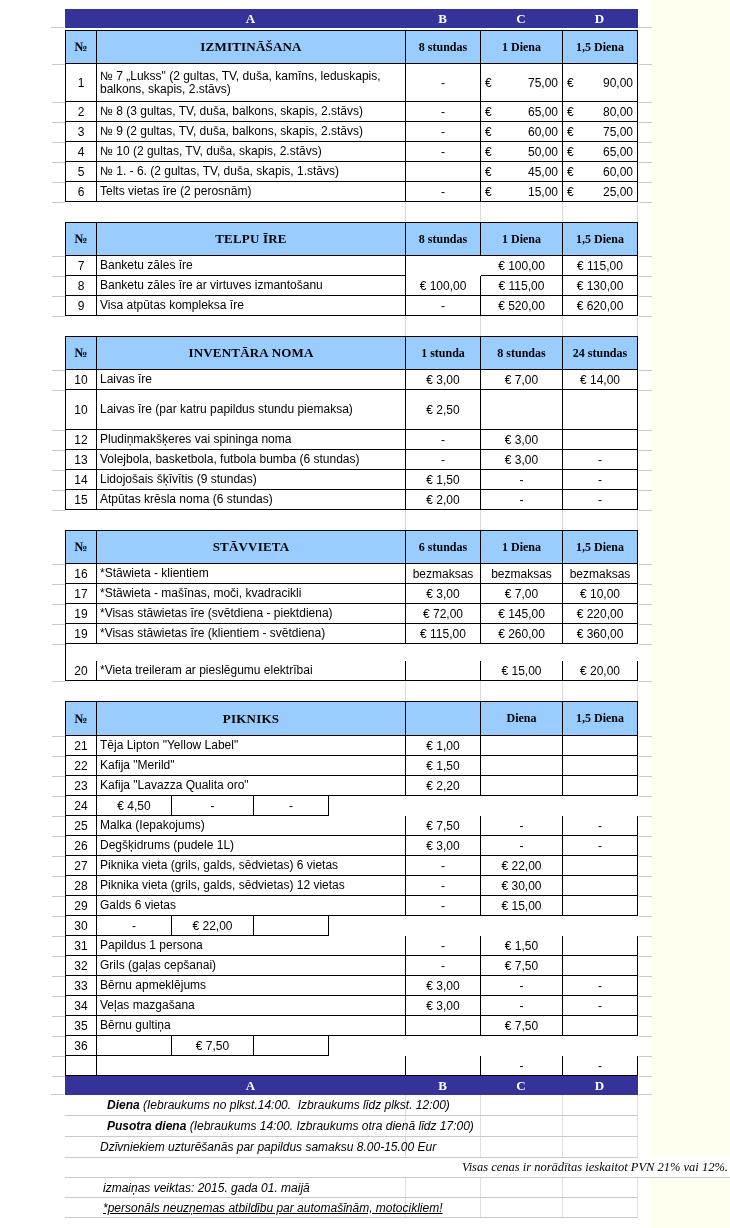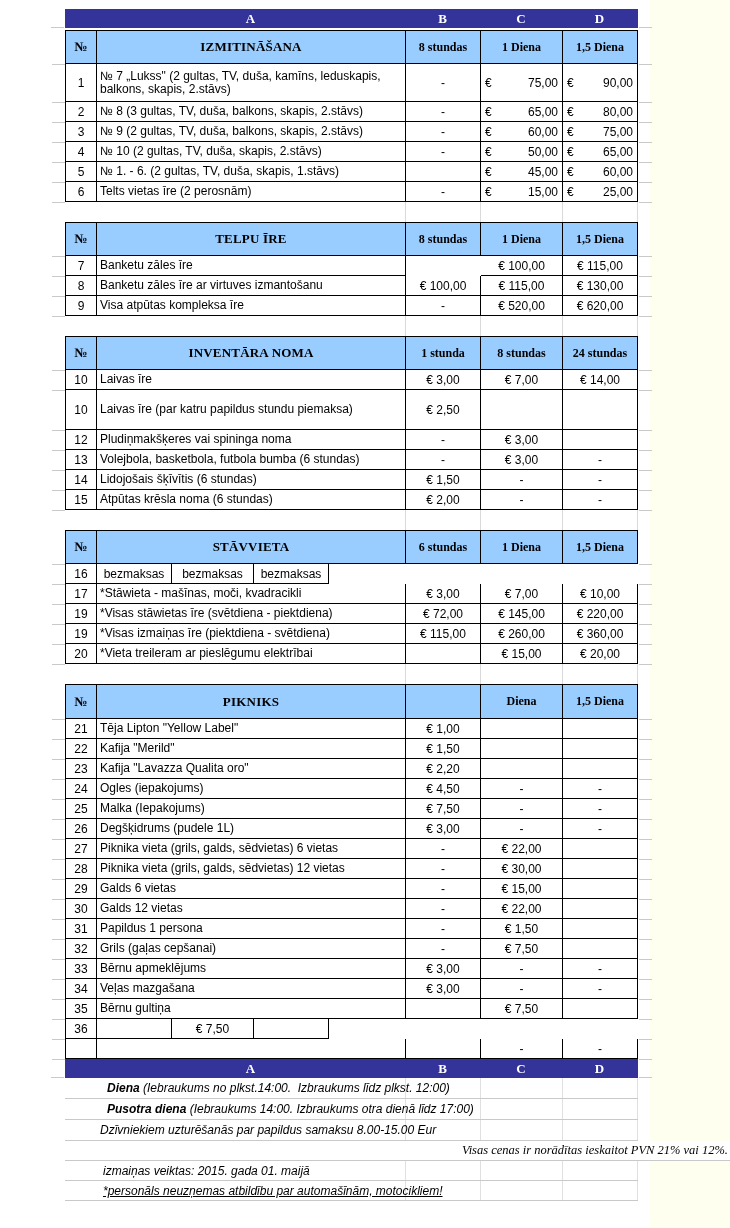--- a/index.html
+++ b/index.html
@@ -279,21 +279,21 @@
           </div>
           <div class="c num" style="width: 75px;">-</div>
           <div class="c num" style="width: 82px;">€ 3,00</div>
           <div class="c num" style="width: 75px;">-</div>
           <div class="stub stub-l"></div>
           <div class="stub stub-r"></div>
         </div>
         <div class="row" style="height: 20px;">
           <div class="c rowno" style="width: 31px;">14</div>
           <div class="c label" style="width: 309px;">
-            <span>Lidojošais šķīvītis (6 stundas)</span>
+            <span>Lidojošais šķīvītis (9 stundas)</span>
           </div>
           <div class="c num" style="width: 75px;">€ 1,50</div>
           <div class="c num" style="width: 82px;">-</div>
           <div class="c num" style="width: 75px;">-</div>
           <div class="stub stub-l"></div>
           <div class="stub stub-r"></div>
         </div>
         <div class="row" style="height: 20px;">
           <div class="c rowno" style="width: 31px;">15</div>
           <div class="c label" style="width: 309px;">
@@ -317,20 +317,23 @@
           <div class="c nohdr" style="width: 31px;">№</div>
           <div class="c title" style="width: 309px;">STĀVVIETA</div>
           <div class="c colhdr" style="width: 75px;">6 stundas</div>
           <div class="c colhdr" style="width: 82px;">1 Diena</div>
           <div class="c colhdr" style="width: 75px;">1,5 Diena</div>
           <div class="stub stub-l"></div>
           <div class="stub stub-r"></div>
         </div>
         <div class="row" style="height: 20px;">
           <div class="c rowno" style="width: 31px;">16</div>
+          <div class="c label" style="width: 309px;">
+            <span>*Stāwieta - klientiem</span>
+          </div>
           <div class="c num" style="width: 75px;">bezmaksas</div>
           <div class="c num" style="width: 82px;">bezmaksas</div>
           <div class="c num" style="width: 75px;">bezmaksas</div>
           <div class="stub stub-l"></div>
           <div class="stub stub-r"></div>
         </div>
         <div class="row" style="height: 20px;">
           <div class="c rowno" style="width: 31px;">17</div>
           <div class="c label" style="width: 309px;">
             <span>*Stāwieta - mašīnas, moči, kvadracikli</span>
@@ -348,29 +351,29 @@
           </div>
           <div class="c num" style="width: 75px;">€ 72,00</div>
           <div class="c num" style="width: 82px;">€ 145,00</div>
           <div class="c num" style="width: 75px;">€ 220,00</div>
           <div class="stub stub-l"></div>
           <div class="stub stub-r"></div>
         </div>
         <div class="row" style="height: 20px;">
           <div class="c rowno" style="width: 31px;">19</div>
           <div class="c label" style="width: 309px;">
-            <span>*Visas izmaiņas īre (piektdiena - svētdiena)</span>
+            <span>*Visas stāwietas īre (klientiem - svētdiena)</span>
           </div>
           <div class="c num" style="width: 75px;">€ 115,00</div>
           <div class="c num" style="width: 82px;">€ 260,00</div>
           <div class="c num" style="width: 75px;">€ 360,00</div>
           <div class="stub stub-l"></div>
           <div class="stub stub-r"></div>
         </div>
-        <div class="row" style="height: 20px;">
+        <div class="row" style="height: 20px; margin-top: 17px;">
           <div class="c rowno" style="width: 31px;">20</div>
           <div class="c label" style="width: 309px;">
             <span>*Vieta treileram ar pieslēgumu elektrībai</span>
           </div>
           <div class="c num" style="width: 75px;"></div>
           <div class="c num" style="width: 82px;">€ 15,00</div>
           <div class="c num" style="width: 75px;">€ 20,00</div>
           <div class="stub stub-l"></div>
           <div class="stub stub-r"></div>
         </div>
@@ -419,23 +422,20 @@
             <span>Kafija "Lavazza Qualita oro"</span>
           </div>
           <div class="c num" style="width: 75px;">€ 2,20</div>
           <div class="c num" style="width: 82px;"></div>
           <div class="c num" style="width: 75px;"></div>
           <div class="stub stub-l"></div>
           <div class="stub stub-r"></div>
         </div>
         <div class="row" style="height: 20px;">
           <div class="c rowno" style="width: 31px;">24</div>
-          <div class="c label" style="width: 309px;">
-            <span>Ogles (iepakojums)</span>
-          </div>
           <div class="c num" style="width: 75px;">€ 4,50</div>
           <div class="c num" style="width: 82px;">-</div>
           <div class="c num" style="width: 75px;">-</div>
           <div class="stub stub-l"></div>
           <div class="stub stub-r"></div>
         </div>
         <div class="row" style="height: 20px;">
           <div class="c rowno" style="width: 31px;">25</div>
           <div class="c label" style="width: 309px;">
             <span>Malka (Iepakojums)</span>
@@ -485,23 +485,20 @@
             <span>Galds 6 vietas</span>
           </div>
           <div class="c num" style="width: 75px;">-</div>
           <div class="c num" style="width: 82px;">€ 15,00</div>
           <div class="c num" style="width: 75px;"></div>
           <div class="stub stub-l"></div>
           <div class="stub stub-r"></div>
         </div>
         <div class="row" style="height: 20px;">
           <div class="c rowno" style="width: 31px;">30</div>
-          <div class="c label" style="width: 309px;">
-            <span>Galds 12 vietas</span>
-          </div>
           <div class="c num" style="width: 75px;">-</div>
           <div class="c num" style="width: 82px;">€ 22,00</div>
           <div class="c num" style="width: 75px;"></div>
           <div class="stub stub-l"></div>
           <div class="stub stub-r"></div>
         </div>
         <div class="row" style="height: 20px;">
           <div class="c rowno" style="width: 31px; text-align: center;">31</div>
           <div class="c label" style="width: 309px;">
             <span>Papildus 1 persona</span>

